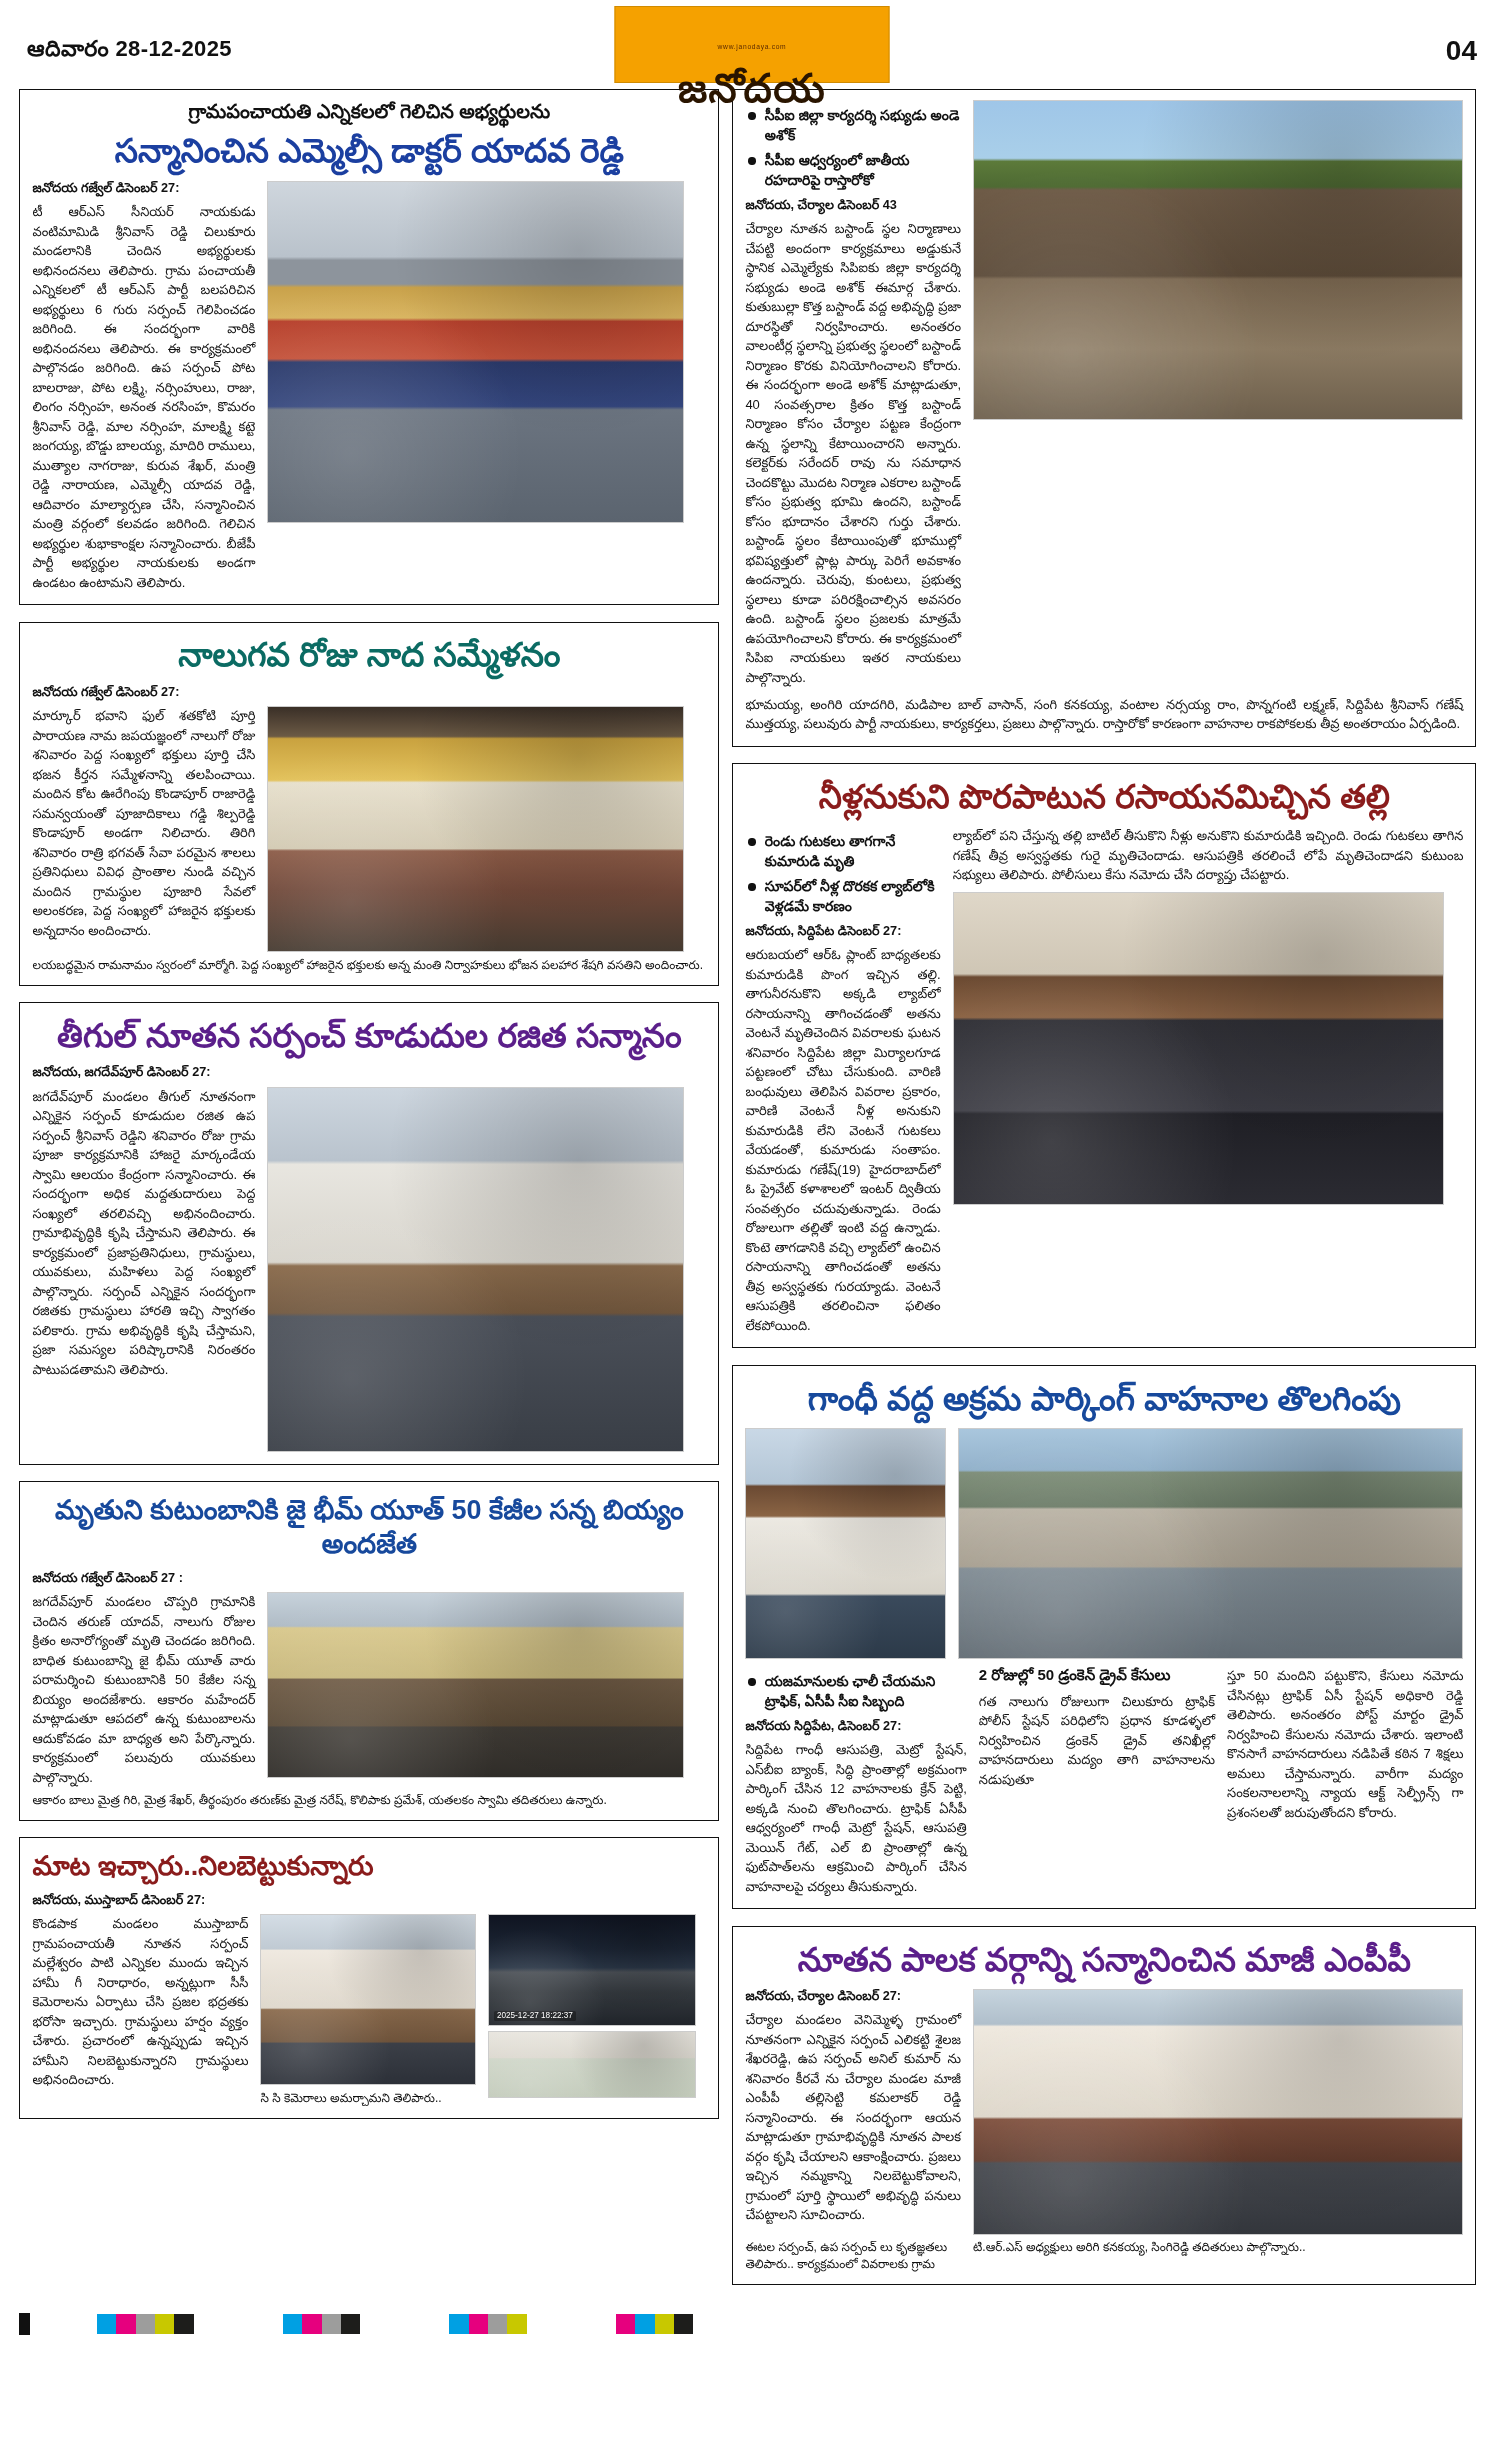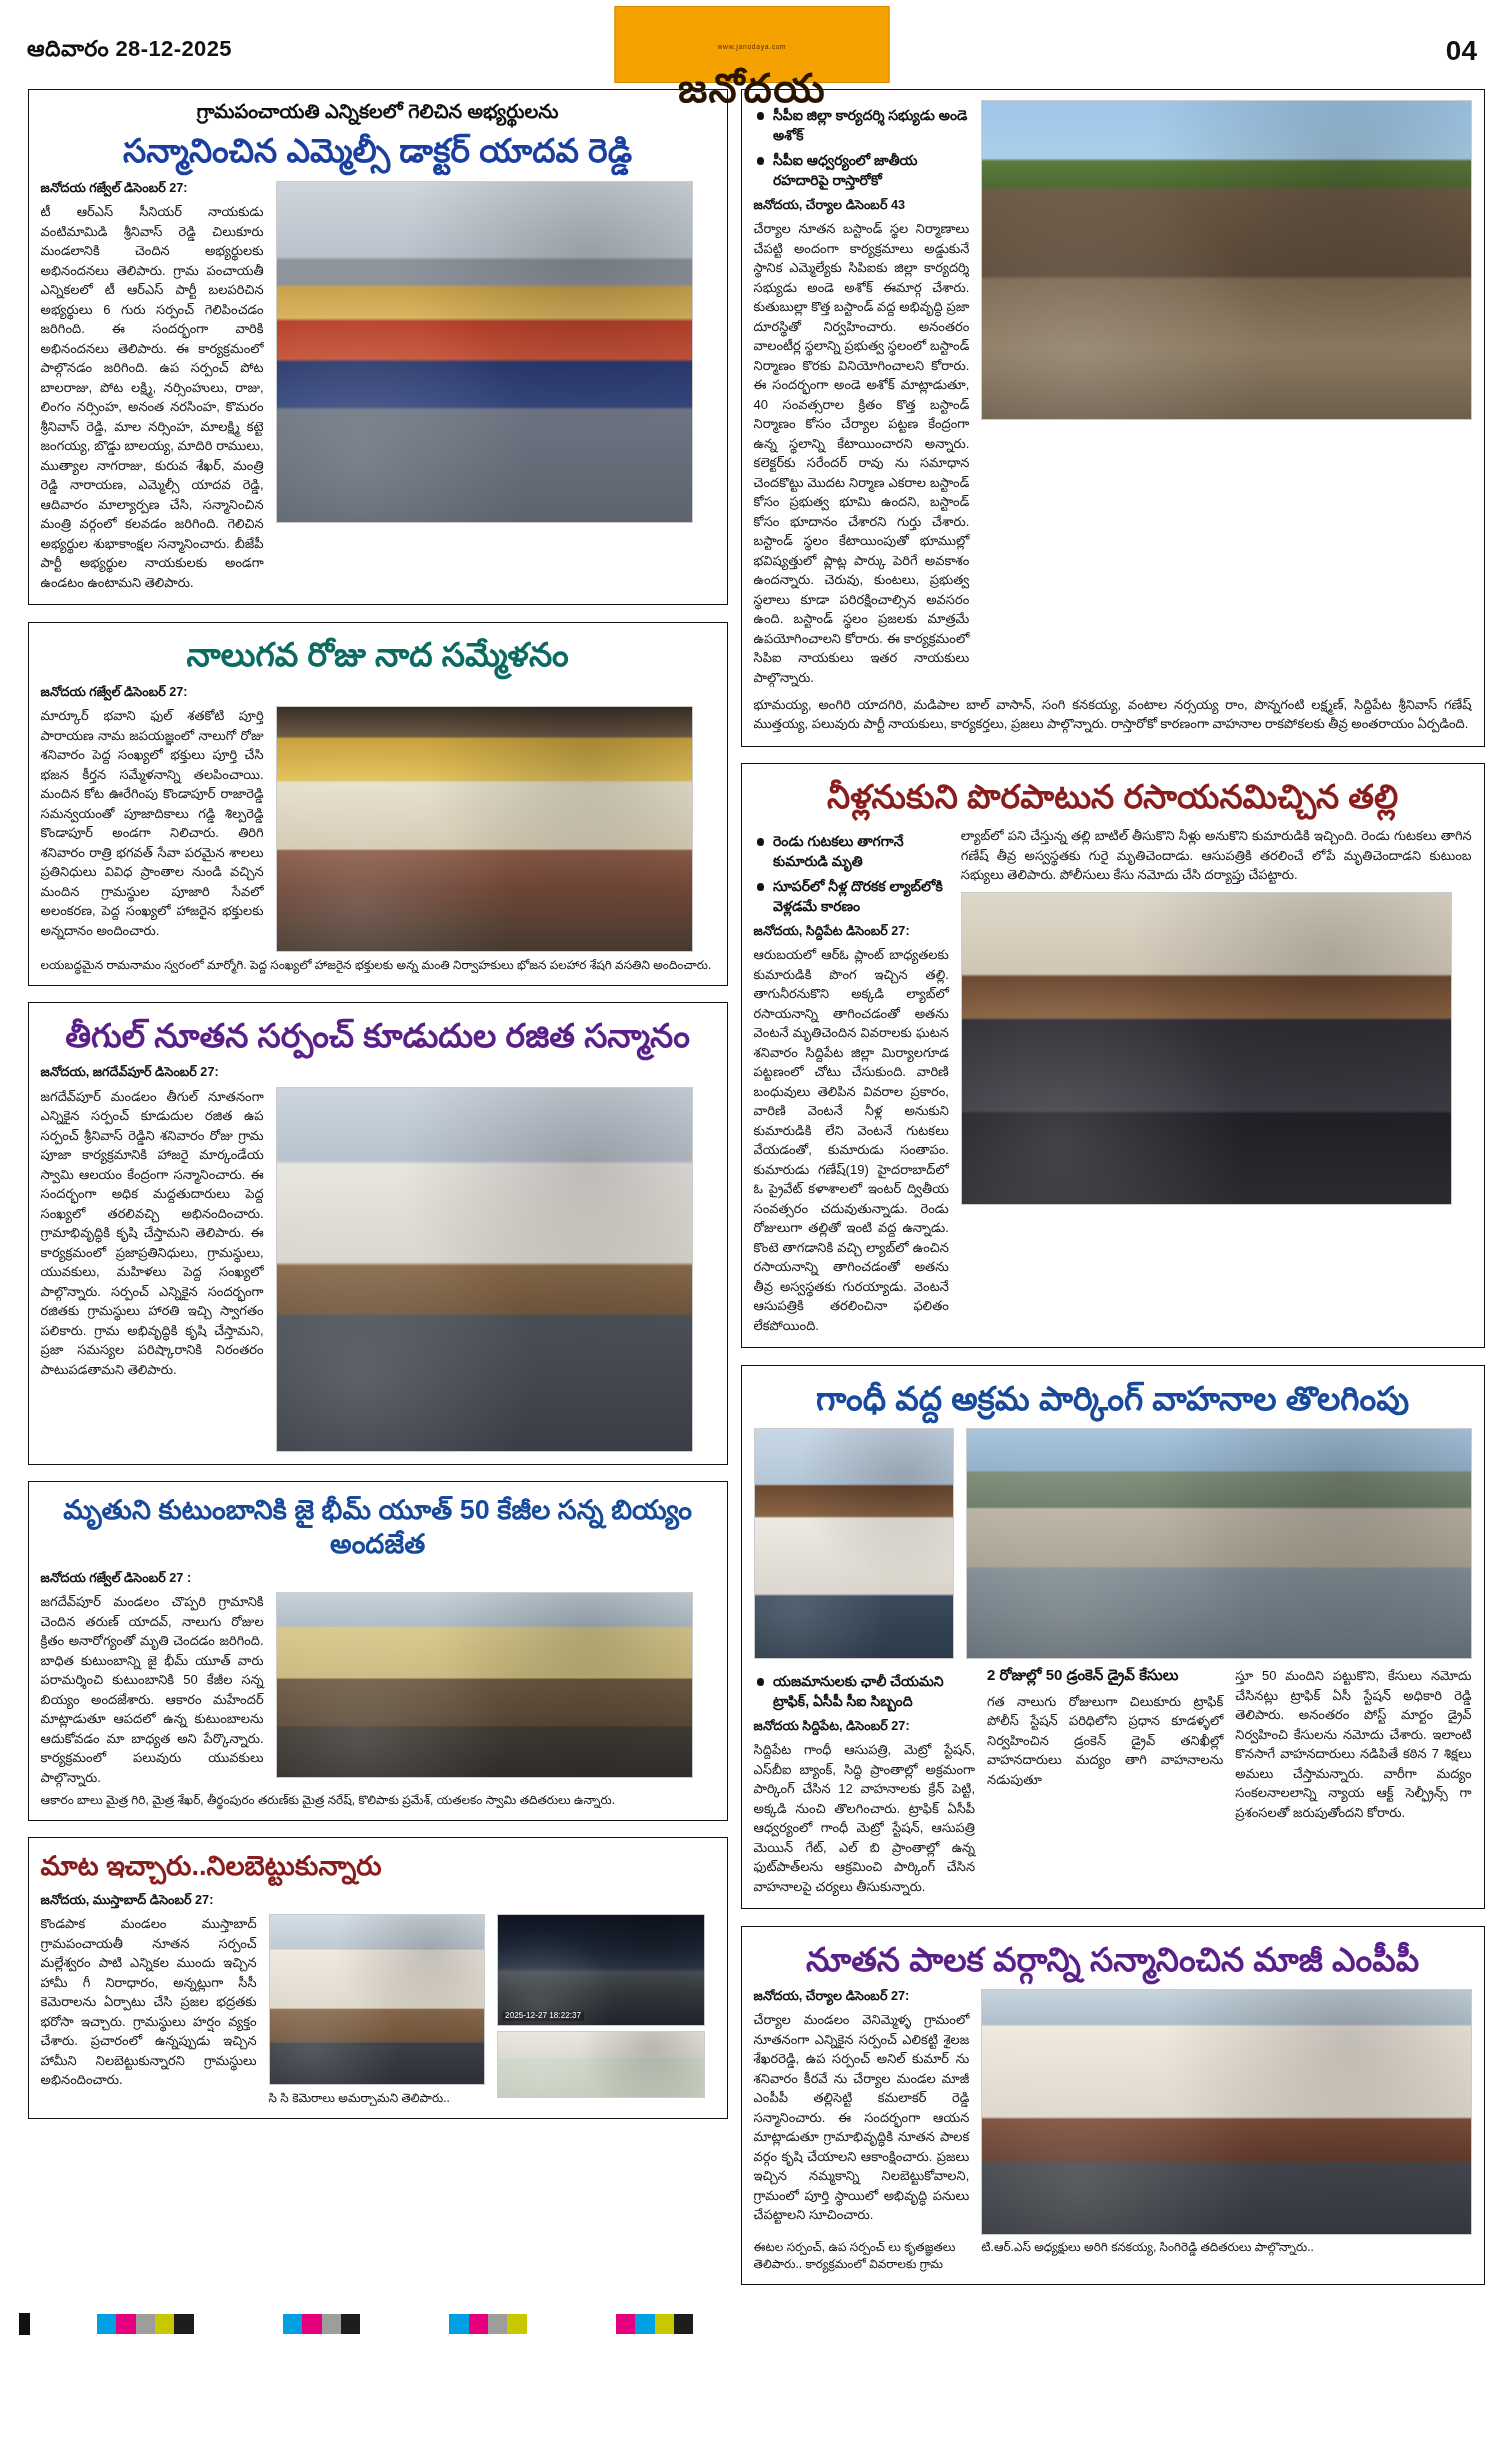--- a/index.html
+++ b/index.html
@@ -82,21 +82,20 @@
   }
 
   
   .sheet {
     padding: 0 19.4px 0 19.4px;
   }
   .cols {
     display: flex;
     gap: 13px;
     align-items: flex-start;
-    justify-content: flex-end;
   }
   .col-left { width: 700px; }
   .col-right { width: 744px; }
 
   .block {
     border: 1.5px solid #111;
     padding: 10.4px 12px 12px 12px;
     margin-bottom: 16.4px;
     background: #fff;
   }

